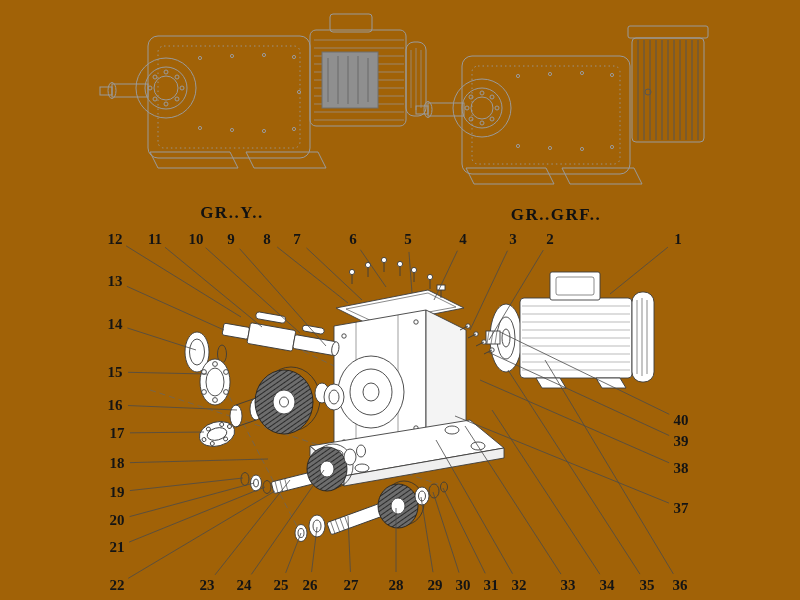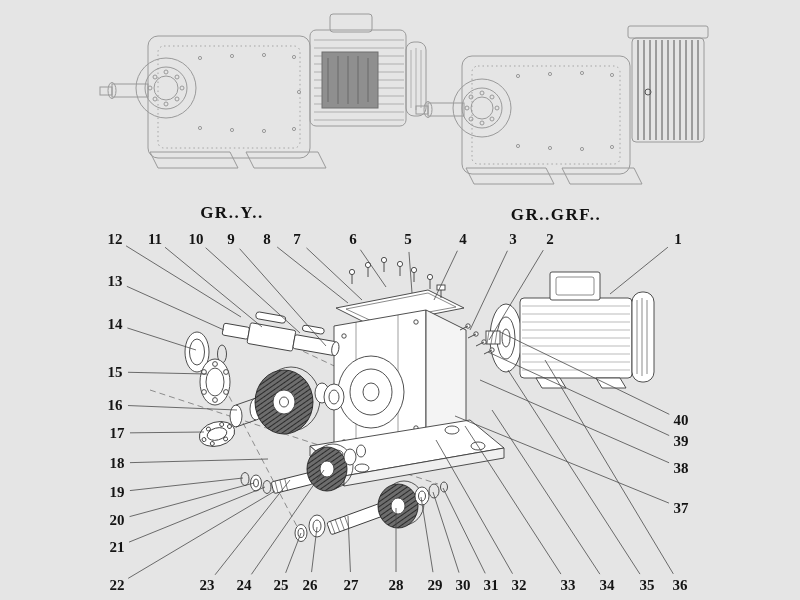--- a/index.html
+++ b/index.html
@@ -1,16 +1,16 @@
 <!DOCTYPE html>
 <html><head>
 <meta charset="utf-8">
 <style>
   html,body{margin:0;padding:0;background:#ffffff;}
-  .canvas{position:relative;width:800px;height:600px;background:#e5e5e5;overflow:hidden;
+  .canvas{position:relative;width:800px;height:600px;background:#a16207;overflow:hidden;
           font-family:"Liberation Serif",serif;}
   svg{position:absolute;left:0;top:0;}
   .callout{font:700 15px "Liberation Serif",serif;fill:#141414;}
   .model-title{font:700 17px "Liberation Serif",serif;fill:#111;letter-spacing:1.5px;}
 </style>
 </head>
 <body>
 
 <div class="canvas">
 <svg width="800" height="600" viewBox="0 0 800 600">

